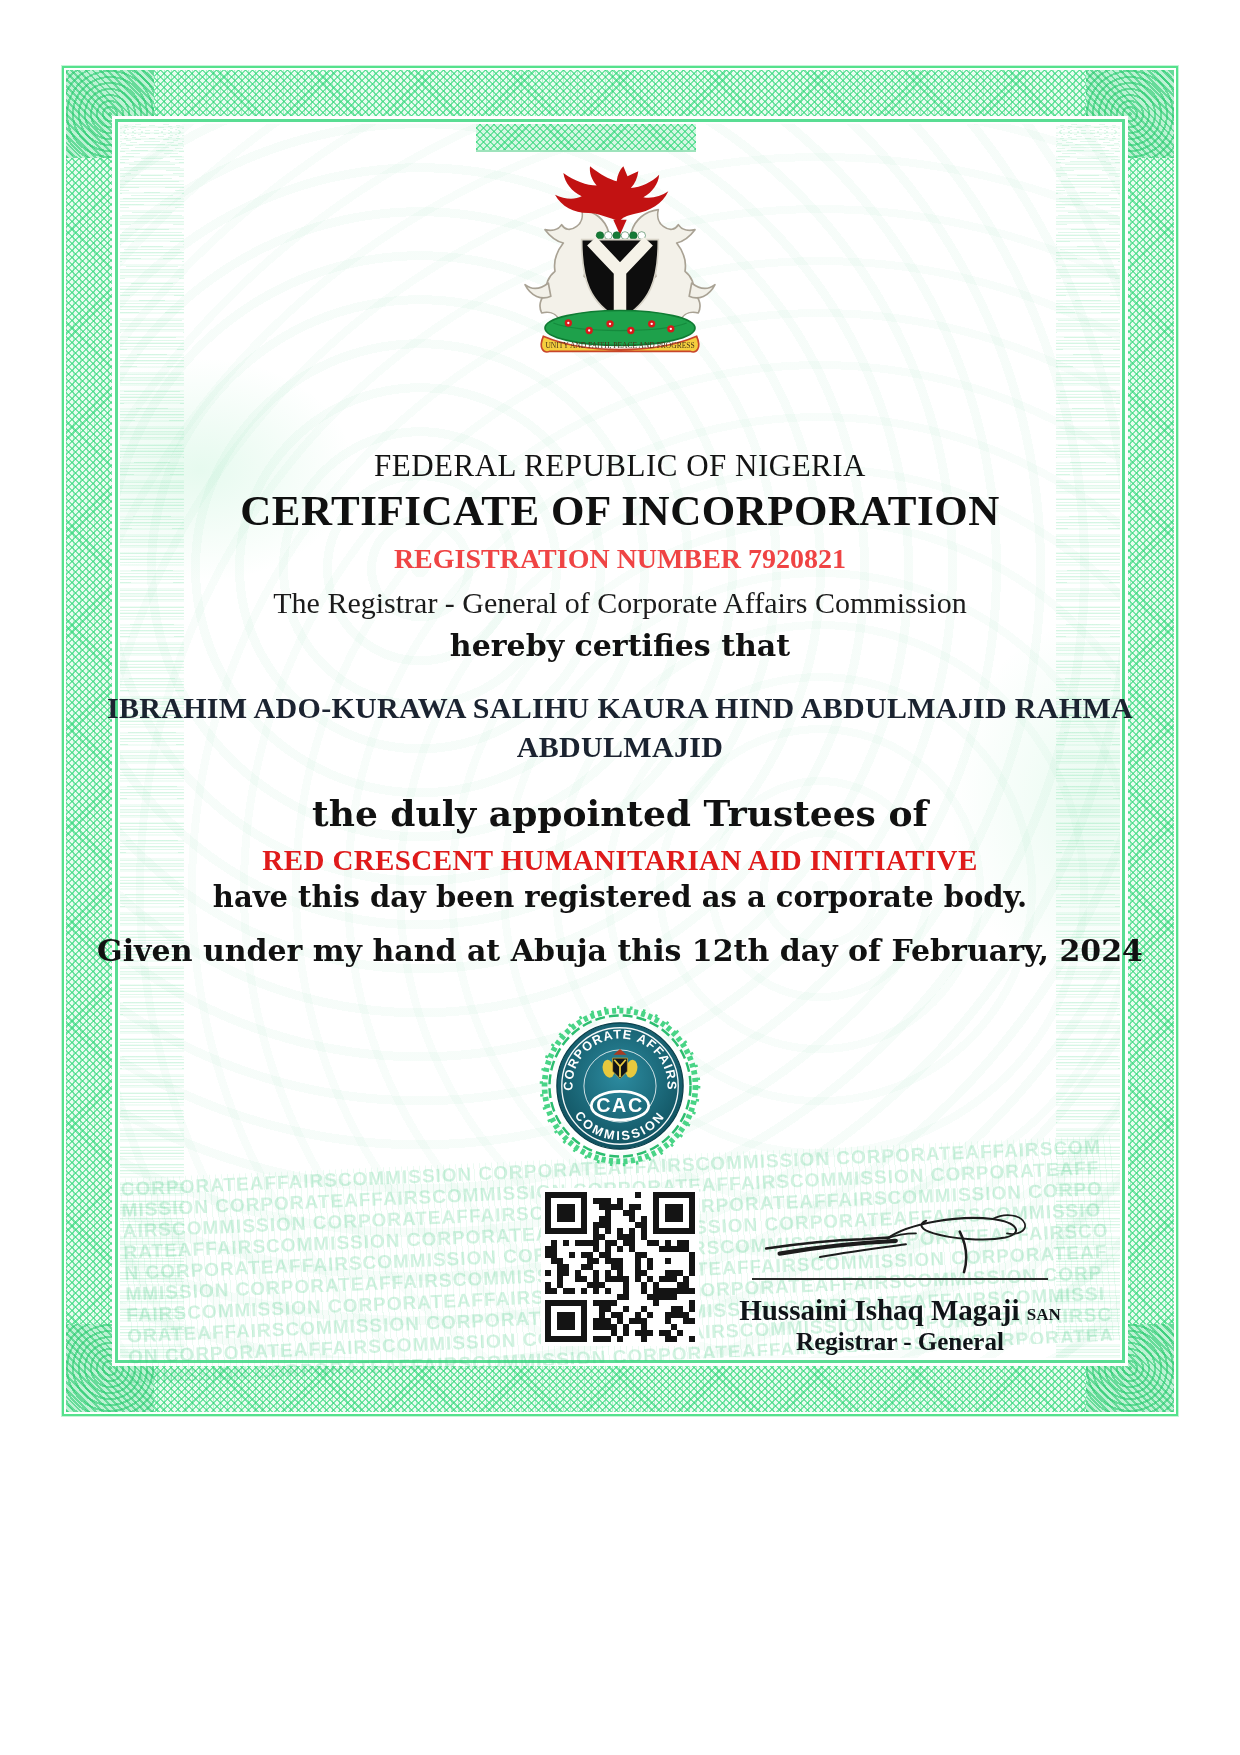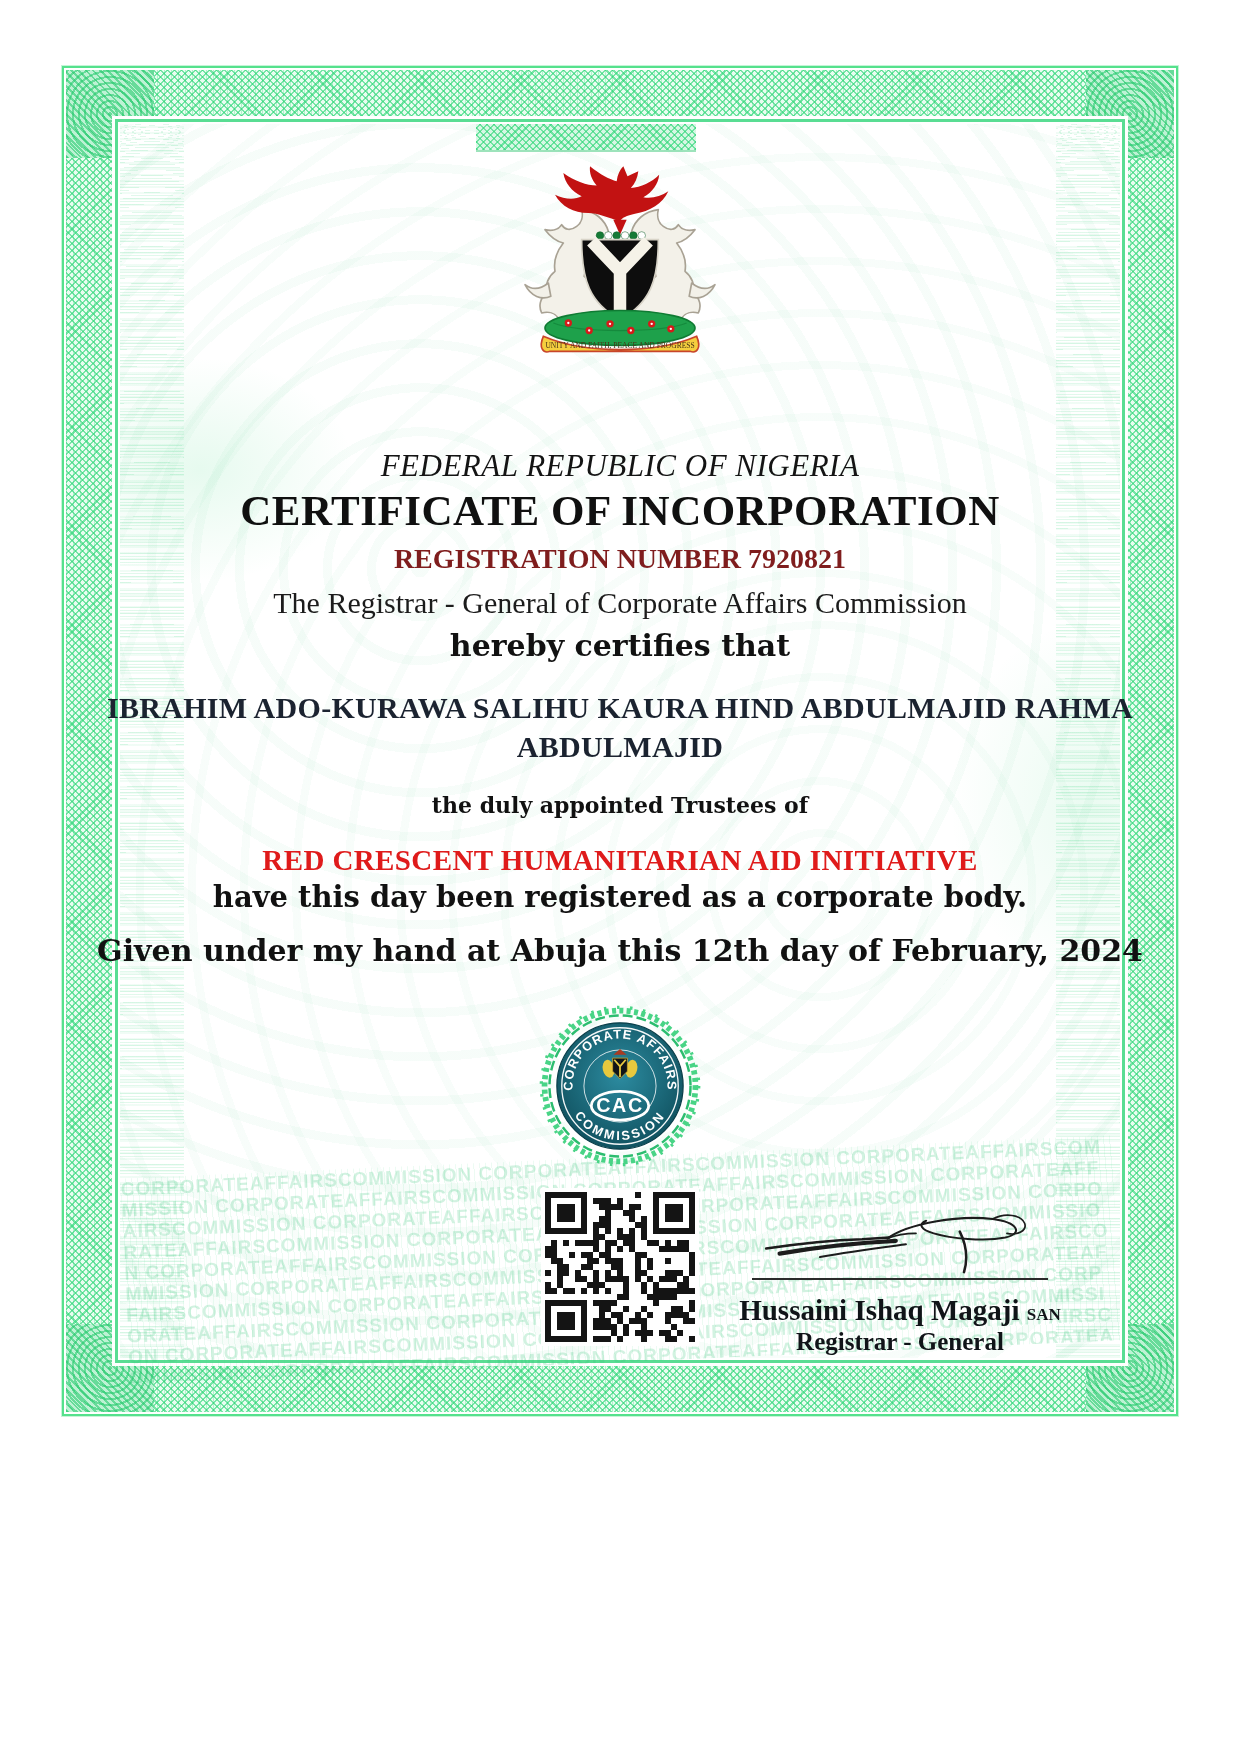--- a/index.html
+++ b/index.html
@@ -60,29 +60,29 @@
     color:rgba(52,198,118,.22); font:700 19px/21px "Liberation Sans", sans-serif;
     letter-spacing:1px; word-break:break-all; transform:rotate(-2.5deg) translateY(8px);
     background: repeating-linear-gradient(88deg, rgba(70,215,135,.10) 0 1px, rgba(255,255,255,0) 1px 6px);
   }
 
   
   .content { position:absolute; inset:0; z-index:2; }
   .cline { position:absolute; left:0; right:0; text-align:center; }
   .arms { position:absolute; left:50%; top:158px; transform:translateX(-50%); }
 
-  .country   { top:448px; font-size:31px; letter-spacing:.5px; color:#141414;font-style:italic; }
+  .country   { top:448px; font-size:31px; letter-spacing:.5px; color:#141414; }
   .title     { top:486px; font-size:43px; font-weight:700; letter-spacing:.5px; color:#101010; }
-  .regnum    { top:543px; font-size:28px; font-weight:700; color:#7f1d1d; }
+  .regnum    { top:543px; font-size:28px; font-weight:700; color:#ef4444; }
   .registrar { top:586px; font-size:30px; color:#1c1c1c; }
 
   .script { font-family:"DejaVu Serif", serif; font-weight:700; color:#111; }
   .certify   { top:628px; font-size:30px; }
   .names     { top:688px; font-size:30px; font-weight:700; line-height:39px; color:#1b2330; letter-spacing:.3px; }
-  .appointed { top:792px; font-size:22px; }
+  .appointed { top:792px; font-size:36px; }
   .orgname   { top:844px; font-size:29px; font-weight:700; color:#df1b1b; letter-spacing:.4px; }
   .registered{ top:880px; font-size:29px; }
   .issued    { top:933px; font-size:30px; }
 
   .seal { position:absolute; left:50%; margin-left:-82px; top:1004px; width:164px; height:164px; }
   .qr   { position:absolute; left:50%; margin-left:-79px; top:1188px; width:158px; height:158px; background:#fff; }
 
   .sigblock { position:absolute; left:726px; top:1198px; width:348px; text-align:center; }
   .sigimg   { display:block; margin:0 auto; }
   .sigline  { border-top:2px solid #2b2b2b; margin:0 26px; }

